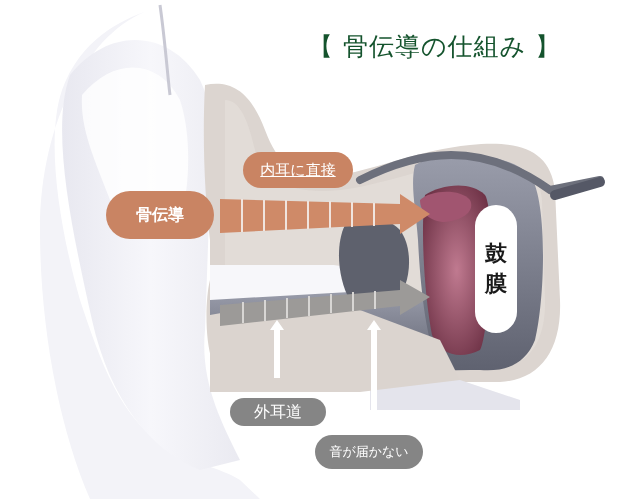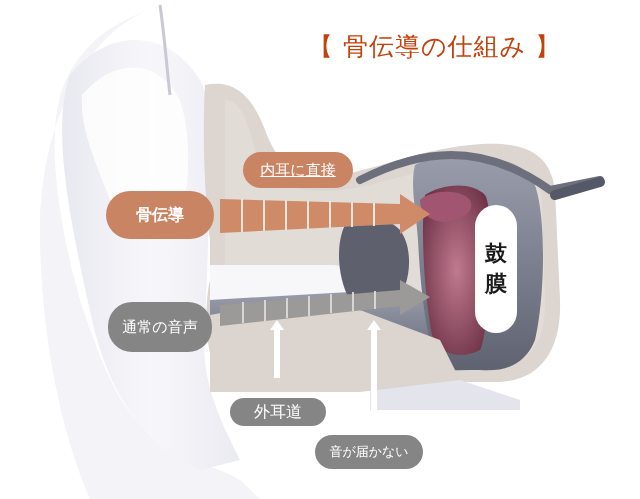--- a/index.html
+++ b/index.html
@@ -1,19 +1,19 @@
 <!DOCTYPE html>
 <html><head>
 <meta charset="utf-8">
 <style>
   html, body { margin:0; padding:0; background:#ffffff; }
   body { width:640px; height:499px; position:relative; overflow:hidden;
          font-family: "DejaVu Sans", "Liberation Sans", sans-serif; }
   .stage { position:absolute; left:0; top:0; width:640px; height:499px; }
-  .title { position:absolute; left:308px; top:30px; font-size:25px; color:#c2410c;
+  .title { position:absolute; left:308px; top:30px; font-size:25px; color:#14532d;
            letter-spacing:1px; white-space:nowrap; }
   .pill { position:absolute; border-radius:24px; color:#fff; display:flex;
           align-items:center; justify-content:center; white-space:nowrap; }
   .pill.copper { background:#c98463; }
   .pill.gray { background:#858585; }
   .pill.white { background:#ffffff; color:#1a1a1a; border-radius:30px;
                 flex-direction:column; }
   .lbl-bone { left:106px; top:191px; width:108px; height:48px; font-size:16px; font-weight:bold; }
   .lbl-inner { left:243px; top:152px; width:110px; height:36px; font-size:15px; border-radius:18px;text-decoration:underline; }
   .lbl-normal { left:108px; top:302px; width:104px; height:50px; font-size:15px; }
@@ -99,20 +99,19 @@
     <g>
       <path d="M270 330 L284 330 L277 320 Z M274 330 L280 330 L280 378 L274 378 Z" fill="#ffffff"></path>
       <path d="M367 330 L381 330 L374 320 Z M371 330 L377 330 L377 420 L371 420 Z" fill="#ffffff"></path>
     </g>
   </svg>
 
   <div class="title">【 骨伝導の仕組み 】</div>
 
   <div class="pill copper lbl-bone">骨伝導</div>
   <div class="pill copper lbl-inner">内耳に直接</div>
-  <div class="pill gray lbl-normal">通常の音声</div>
   <div class="pill gray lbl-canal">外耳道</div>
   <div class="pill gray lbl-noreach">音が届かない</div>
   <div class="pill white lbl-drum">
     <span>鼓</span>
     <span>膜</span>
   </div>
 </div>
 
 </body></html>

